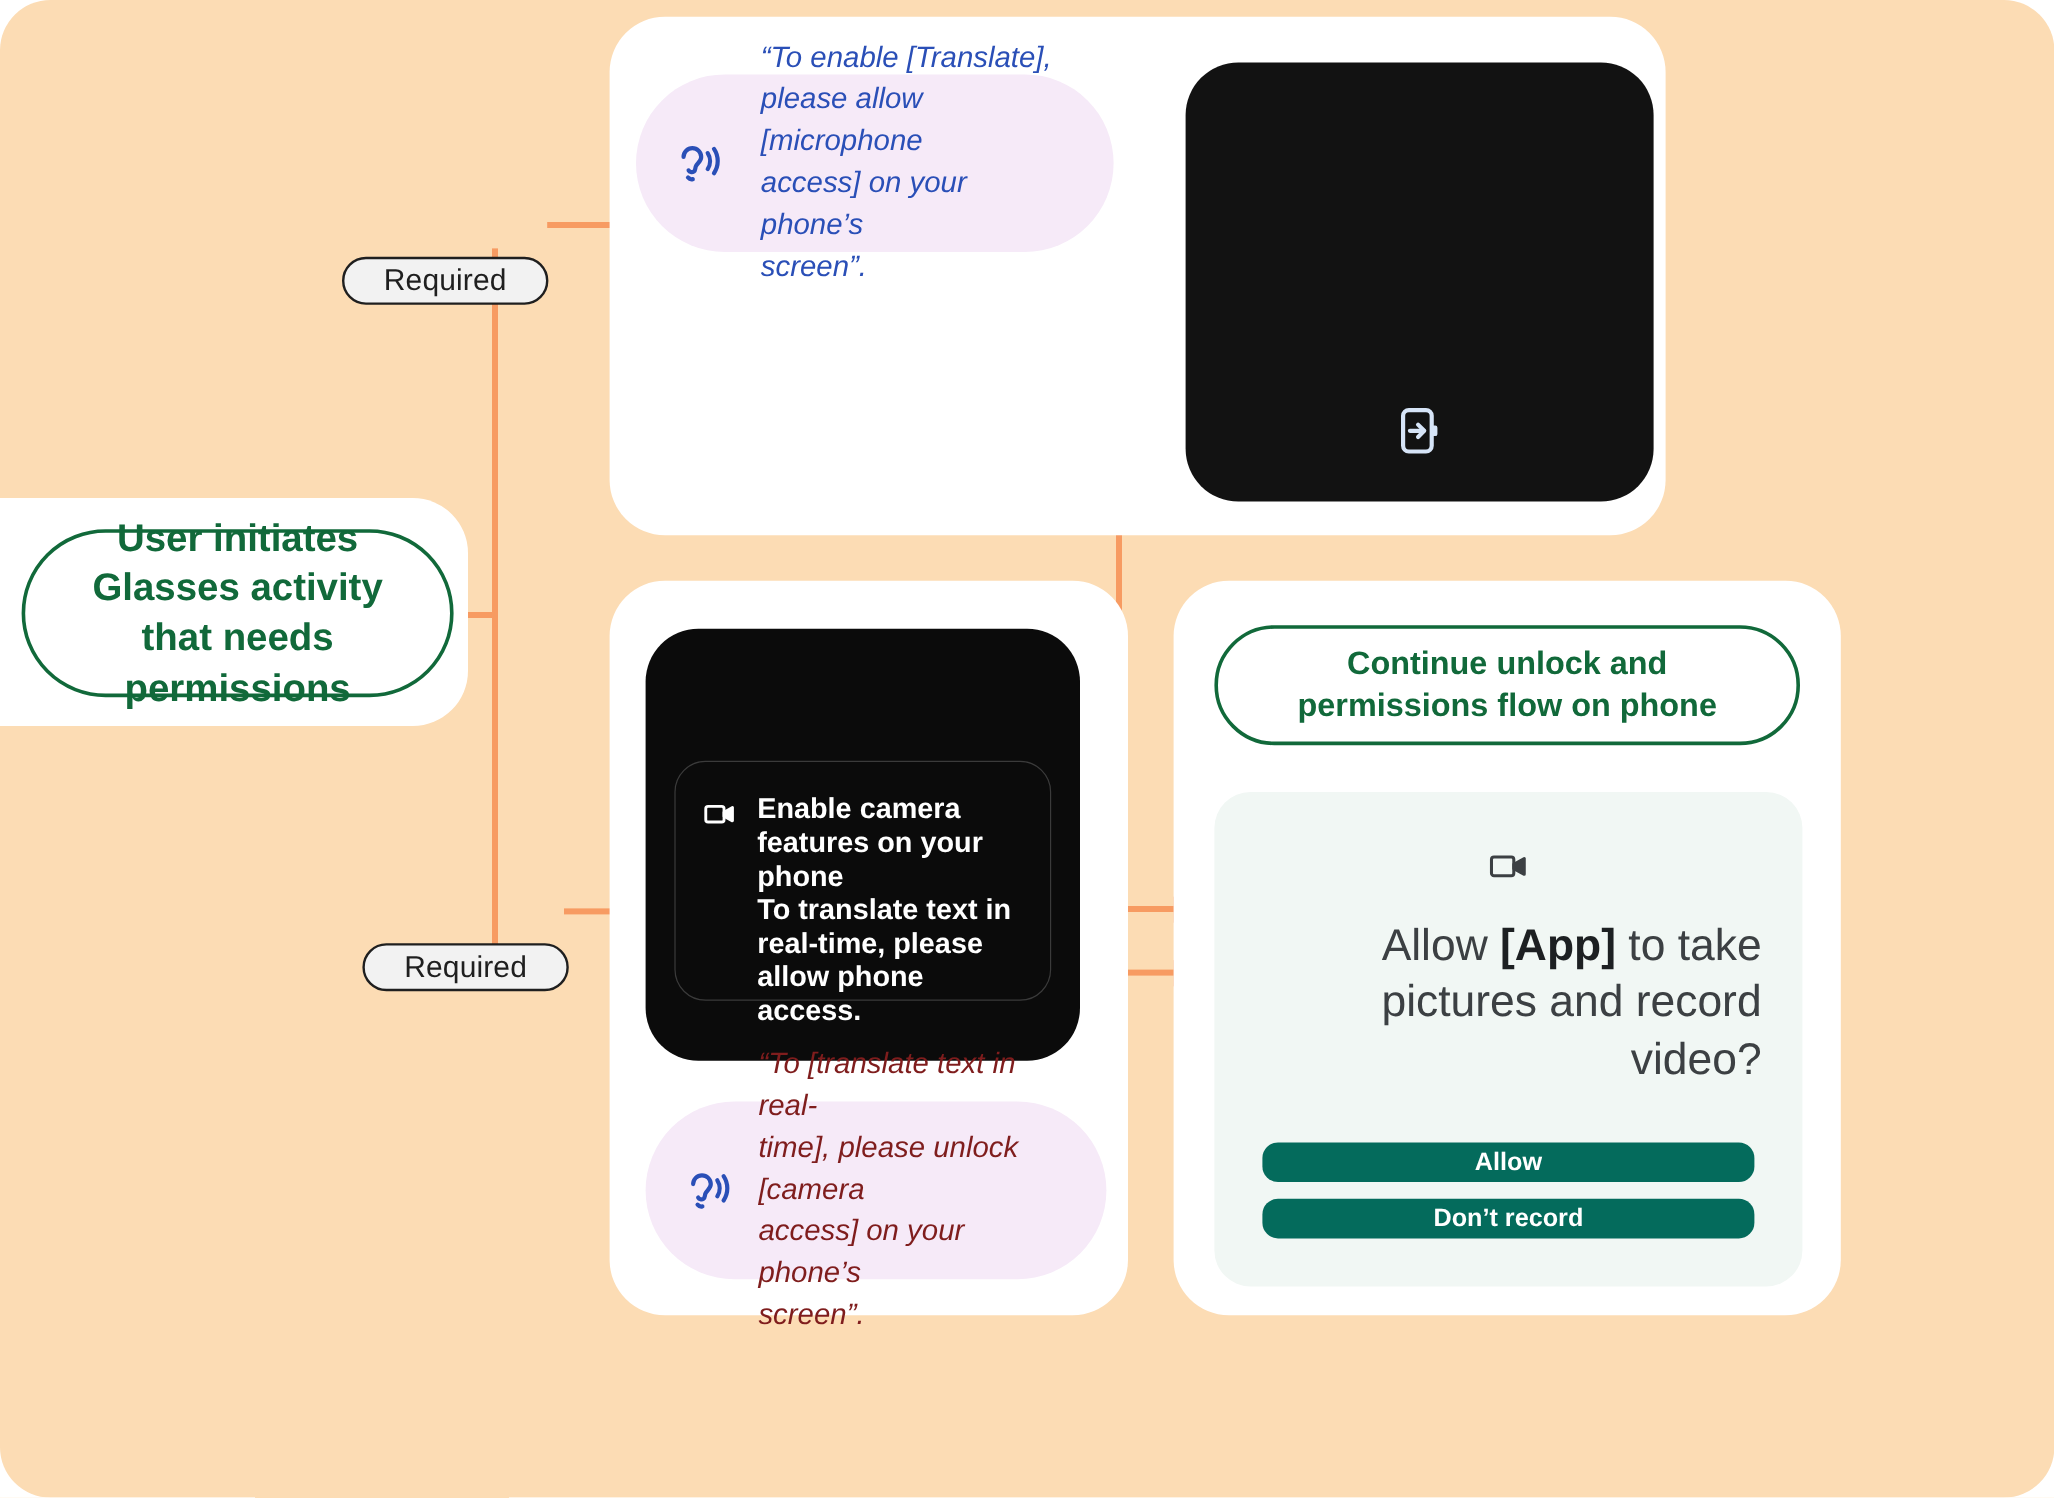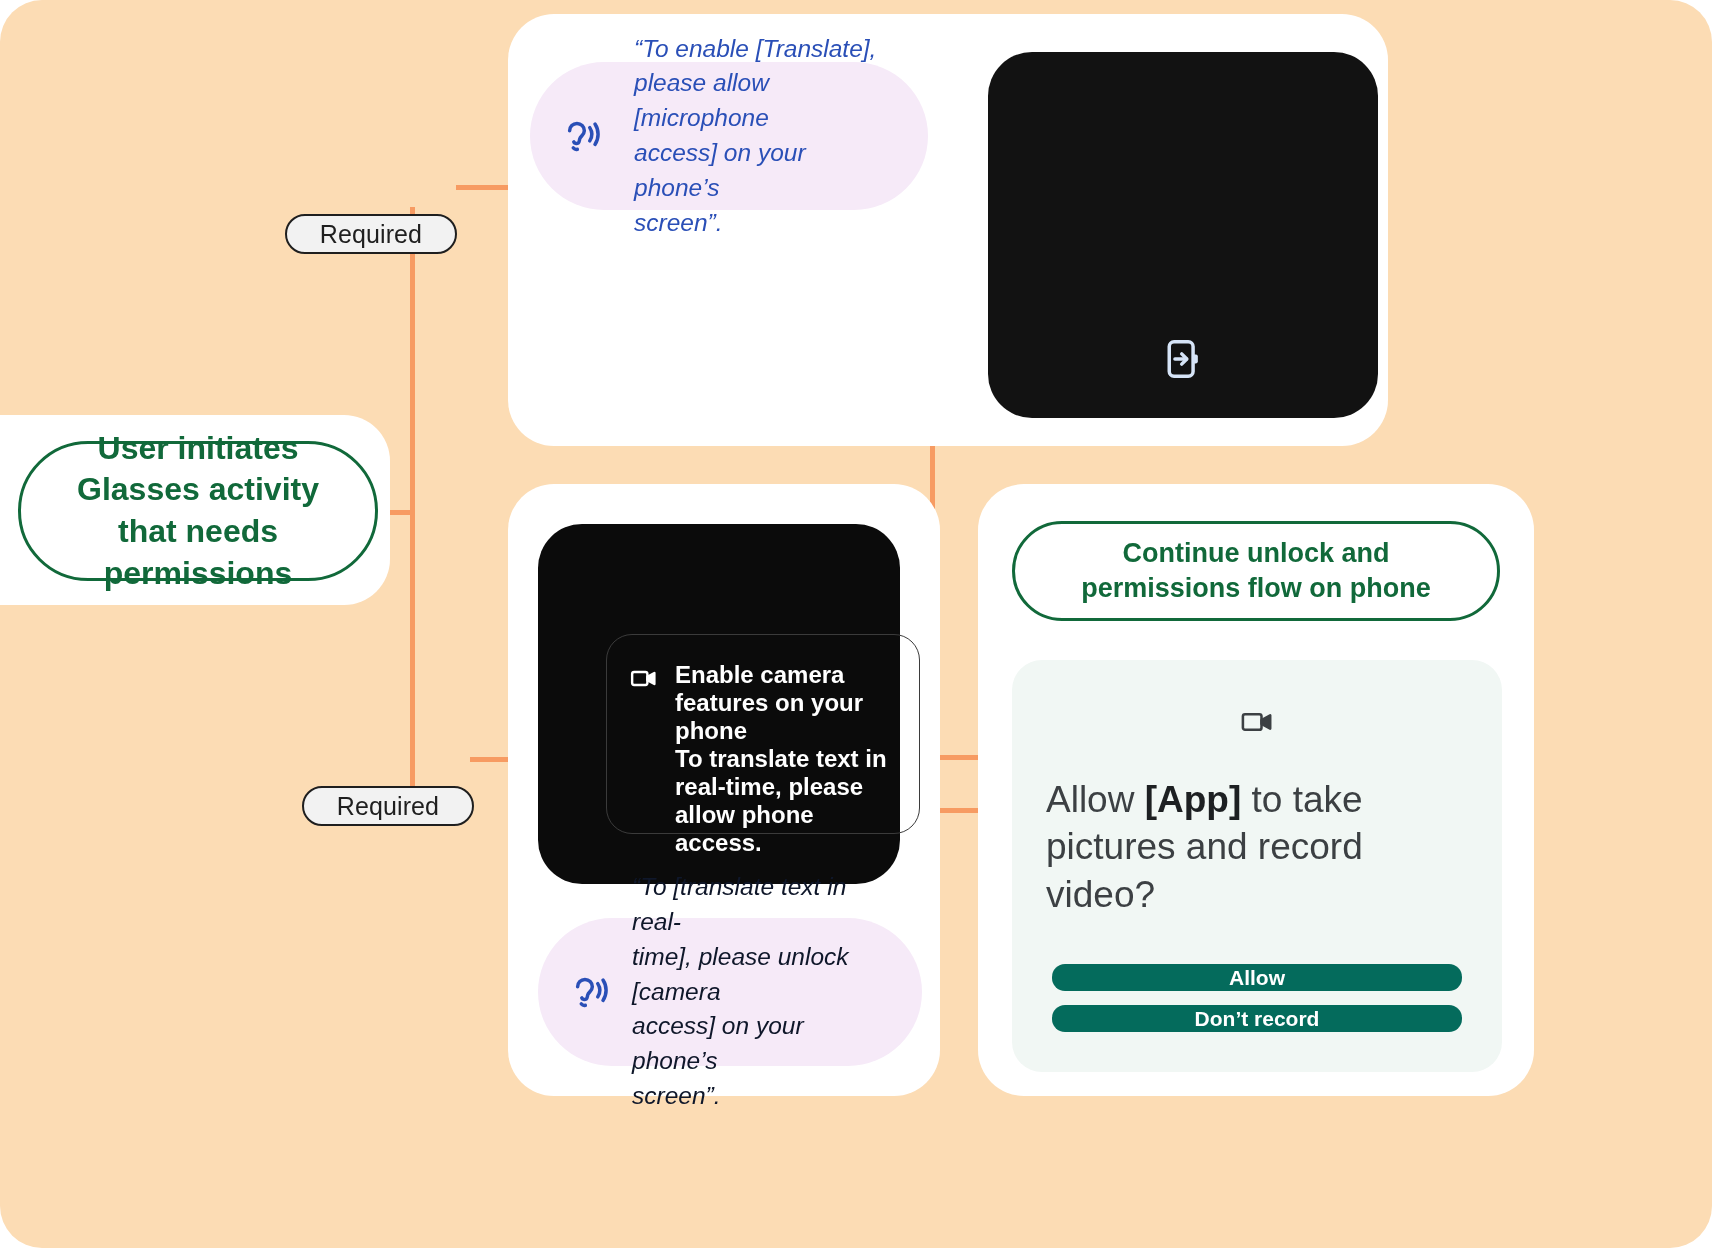--- a/index.html
+++ b/index.html
@@ -110,25 +110,25 @@
   #perm-dialog {
     position: absolute;
     background: #F1F7F4;
     border-radius: 30px;
     display: flex;
     flex-direction: column;
     align-items: center;
   }
   #perm-dialog .cam-icon-lg { width: 44px; height: 36px; margin-top: 44px; }
   #perm-dialog .perm-title {
-    margin-top: 36px;
+    margin-top: 24px;
     color: #3C4043;
     font-size: 37px;
     line-height: 1.28;
-    text-align: left;
+    text-align: right;
     padding: 0 34px;
   }
   #perm-dialog .perm-title b { font-weight: bold; color: #1d2022; }
   .perm-btn {
     width: 410px;
     height: 74px;
     border-radius: 13px;
     background: #046B5C;
     color: #ffffff;
     font-size: 21px;
@@ -201,21 +201,21 @@
       <svg viewBox="0 0 24 24" width="44" height="44" fill="none" stroke="#D6E4F7" stroke-width="1.9" stroke-linejoin="round" stroke-linecap="round">
         <rect x="4.5" y="2.6" width="13" height="18.8" rx="2.6"></rect>
         <path d="M17.5 9.6h1.6a1 1 0 0 1 1 1v2.8a1 1 0 0 1-1 1h-1.6z" fill="#D6E4F7" stroke="none"></path>
         <path d="M7.6 12h6.2"></path>
         <path d="M11.3 9.2 14.1 12l-2.8 2.8"></path>
       </svg>
     </span>
   </div>
 
   <div class="blackcard" style="left:538px; top:524px; width:362px; height:360px;">
-    <div class="inner-card" style="left:24px; top:110px; width:314px; height:200px;margin-left:44px;">
+    <div class="inner-card" style="left:24px; top:110px; width:314px; height:200px;">
       <span class="cam-icon-sm">
         <svg viewBox="0 0 24 24" width="29" height="29" fill="none" stroke="#ffffff" stroke-width="2" stroke-linejoin="round">
           <rect x="2.6" y="6.6" width="12.6" height="10.8" rx="1.6"></rect>
           <path d="M15.2 10.6 21 7.4v9.2l-5.8-3.2z" fill="#ffffff" stroke="#ffffff"></path>
         </svg>
       </span>
       <span class="ctext">
         <span>Enable camera features on your phone</span>
         <span class="sub">To translate text in real-time, please allow phone access.</span>
       </span>
@@ -224,21 +224,21 @@
 
   <div class="bubble" style="left: 538px; top: 918px; width: 384px; height: 148px; background: rgb(246, 234, 248);">
     <span class="ear-icon">
       <svg viewBox="0 0 24 24" width="42" height="42" fill="none" stroke="#2A4FB7" stroke-width="2" stroke-linecap="round">
         <path d="M5.5 9a4.2 4.2 0 0 1 8.4 0c0 2.3-2.1 3.1-2.6 4.6-.3.9-.1 1.8-.9 2.4-.9.6-2 .2-2.5-.6" fill="none"></path>
         <path d="M7.6 18.8c.6.7 1.5 1 2.3.8"></path>
         <path d="M17 7.2a7 7 0 0 1 0 7.6"></path>
         <path d="M20 5.2a10.4 10.4 0 0 1 0 11.6"></path>
       </svg>
     </span>
-    <span class="btext" style="color: #0f172a;">
+    <span class="btext" style="color: #7f1d1d;">
       <span>“To [translate text in real-</span><br>
       <span>time], please unlock [camera</span><br>
       <span>access] on your phone’s</span><br>
       <span>screen”.</span>
     </span>
   </div>
 
   <div class="oval" id="node-continue" style="left: 1012px; top: 521px; width: 488px; height: 100px; border-color: rgb(17, 105, 58); color: rgb(17, 105, 58);">
     <span>Continue unlock and permissions flow on phone</span>
   </div>

